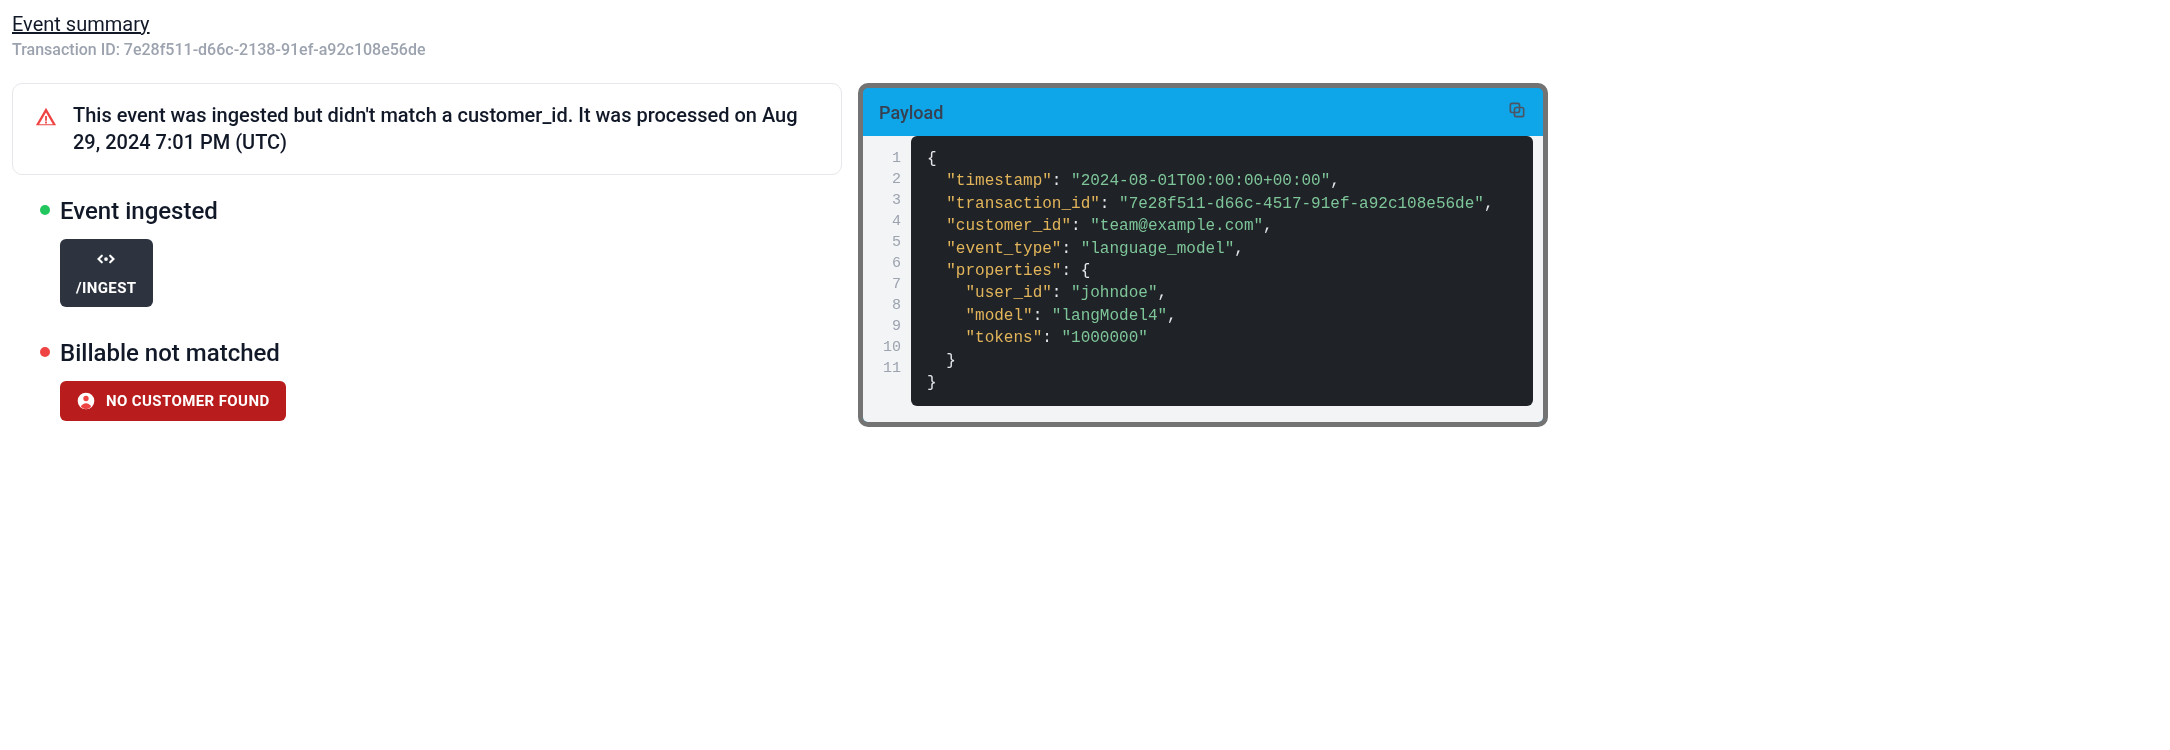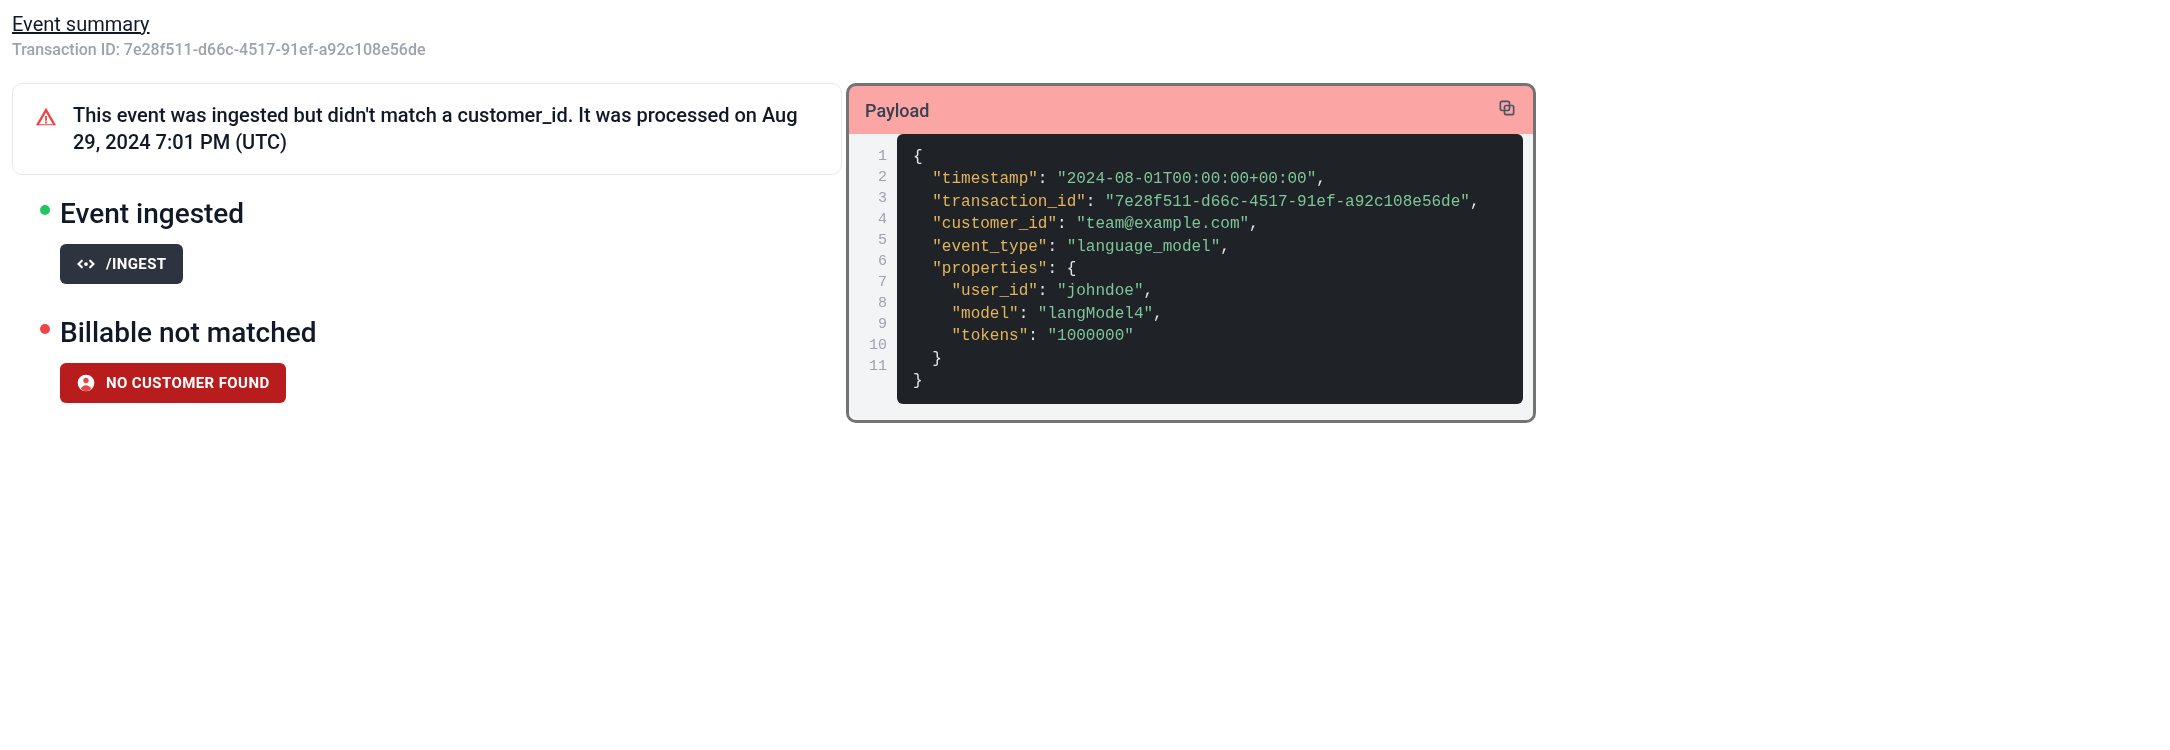--- a/index.html
+++ b/index.html
@@ -7,21 +7,21 @@
     font-family: -apple-system, BlinkMacSystemFont, "Segoe UI", Roboto, Helvetica, Arial, sans-serif;
     background: #ffffff;
     color: #111827;
     padding: 12px;
     width: 2170px;
   }
   .header { margin-bottom: 24px; }
   .title { font-size: 20px; font-weight: 400; color: #111827; margin-bottom: 4px; text-decoration: underline; }
   .subtitle { font-size: 16px; color: #9ca3af; font-weight: 500; }
 
-  .content { display: flex; gap: 4px; }
+  .content { display: flex; gap: 16px; }
   .left { flex: 1; max-width: 830px; }
   .right { flex: 1; max-width: 690px; }
 
   .alert-box {
     border: 1px solid #e5e7eb;
     border-radius: 10px;
     padding: 18px 22px;
     display: flex;
     gap: 16px;
     align-items: flex-start;
@@ -35,39 +35,39 @@
   .step-dot {
     position: absolute;
     left: -20px;
     top: 8px;
     width: 10px;
     height: 10px;
     border-radius: 50%;
   }
   .dot-green { background: #22c55e; }
   .dot-red { background: #ef4444; }
-  .step-title { font-size: 28px; font-weight: 500; color: #111827; margin-bottom: 14px; }
+  .step-title { font-size: 24px; font-weight: 500; color: #111827; margin-bottom: 14px; }
   .pill {
     display: inline-flex;
     align-items: center;
     gap: 10px;
     padding: 10px 16px;
     border-radius: 6px;
     font-size: 15px;
     font-weight: 700;
     letter-spacing: 0.4px;
     cursor: pointer;
   }
-  .pill-dark { background: #2d3440; color: #ffffff; }
+  .pill-dark { background: #2d3440; color: #ffffff; flex-direction: column; }
   .pill-red  { background: #b91c1c; color: #ffffff; }
   .pill-icon { flex-shrink: 0; display: inline-flex; }
 
   .panel {
-    background: #fca5a5;
-    border: 3px solid #737373;
+    background: #0ea5e9;
+    border: 5px solid #737373;
     border-radius: 10px;
     overflow: hidden;
   }
   .panel-header {
     display: flex;
     align-items: center;
     justify-content: space-between;
     padding: 12px 16px;
     font-size: 18px;
     font-weight: 500;
@@ -104,21 +104,21 @@
   .tok-str  { color: #7ec699; }
   .tok-punc { color: #e5e7eb; }
 </style>
 </head>
 <body>
 
 <div class="header">
   <div class="title">Event summary</div>
   <div class="subtitle">
     <span>Transaction ID:</span>
-    <span>7e28f511-d66c-4517-91ef-a92c108e56de</span>
+    <span>7e28f511-d66c-2138-91ef-a92c108e56de</span>
   </div>
 </div>
 
 <div class="content">
   <div class="left">
     <div class="alert-box">
       <span class="alert-icon">
         <svg width="22" height="22" viewBox="0 0 24 24" fill="#ef4444">
             <path d="M12 2 1 21h22L12 2zm0 5 7.5 13h-15L12 7zm-1 4v5h2v-5h-2zm0 6v2h2v-2h-2z"></path>
           </svg>

